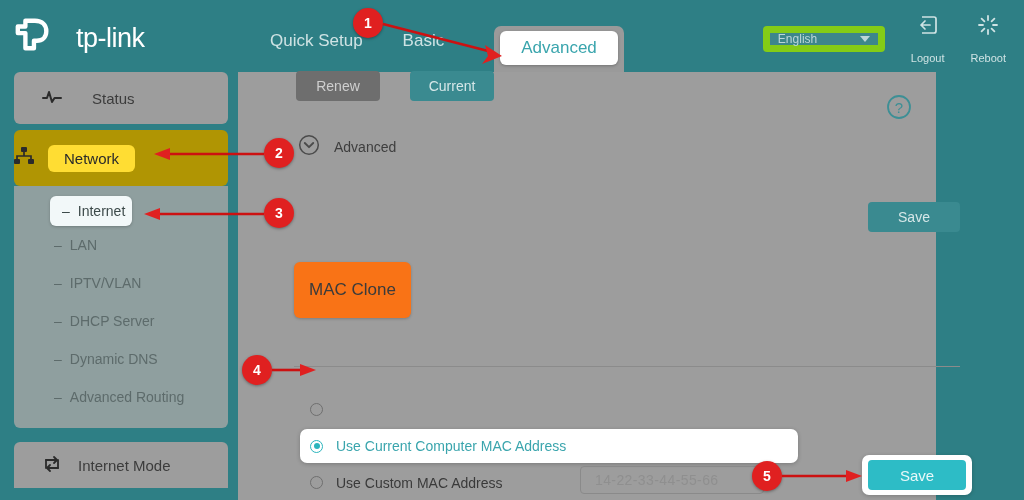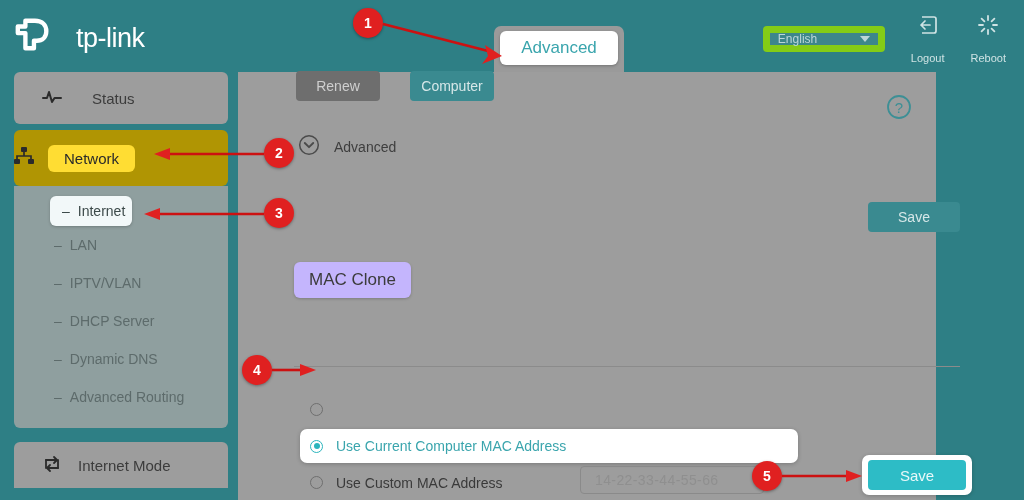--- a/index.html
+++ b/index.html
@@ -142,22 +142,22 @@
   .adv-label { color: #3e3e3e; font-size: 14px; }
 
   .save-top {
     position: absolute; left: 630px; top: 130px;
     width: 92px; height: 30px; background: #3a8a90; color: #d6e7e8;
   }
 
   .mac-section { position: absolute; left: 0; top: 190px; width: 762px; }
   .mac-title-box {
     position: absolute; left: 56px; top: 0;
-    background: #c4b5fd; border-radius: 6px;
-    padding: 8px 15px; color: #3b3b3b; font-size: 17px;
+    background: #f97316; border-radius: 6px;
+    padding: 18px 15px; color: #3b3b3b; font-size: 17px;
     box-shadow: 0 1px 3px rgba(0,0,0,.2);
     z-index: 3;
   }
   .mac-divider {
     position: absolute; left: 56px; top: 104px;
     width: 666px; height: 1px; background: #8b8b8b;
   }
 
   .radio-rows { position: absolute; left: 0; top: 128px; width: 762px; }
   .radio-row {
@@ -230,20 +230,24 @@
 
     <div class="logo">
       <span class="logo-mark">
         <svg viewBox="0 0 40 40" width="38" height="38">
           <path d="M22 5 C30 5 34 10 34 16 C34 22 30 26 24 26 L21 26 L21 34 L12 34 L12 18 L4 18 L4 11 L12 11 L12 5 Z" fill="none" stroke="#ffffff" stroke-width="4.6" stroke-linejoin="round"></path>
         </svg>
       </span>
       <span class="logo-text">tp-link</span>
     </div>
 
+    <div class="nav">
+      <span class="nav-tab">Quick Setup</span>
+      <span class="nav-tab">Basic</span>
+    </div>
     <div class="tab-adv-shell"></div>
     <div class="tab-adv">Advanced</div>
 
     <div class="header-right">
       <div class="lang-select">
         <span>English</span>
         <span class="chev"></span>
       </div>
       <div class="hicon">
         <span>
@@ -332,21 +336,21 @@
           <path d="M4 5 V13 M16 5 V13" fill="none" stroke="#2b2b2b" stroke-width="1.8" stroke-linecap="round"></path>
         </svg>
       </span>
       <span>Internet Mode</span>
     </div>
   </div>
 
   <div class="content">
 
     <div class="btn btn-renew">Renew</div>
-    <div class="btn btn-release">Computer</div>
+    <div class="btn btn-release">Current</div>
 
     <div class="help-icon">
       <svg width="26" height="26" viewBox="0 0 26 26">
         <circle cx="13" cy="13" r="11" fill="none" stroke="#3d8f95" stroke-width="1.8"></circle>
         <text x="13" y="18.5" text-anchor="middle" font-family="Liberation Sans, sans-serif" font-size="15" fill="#3d8f95">?</text>
       </svg>
     </div>
 
     <div class="adv-row">
       <span>

